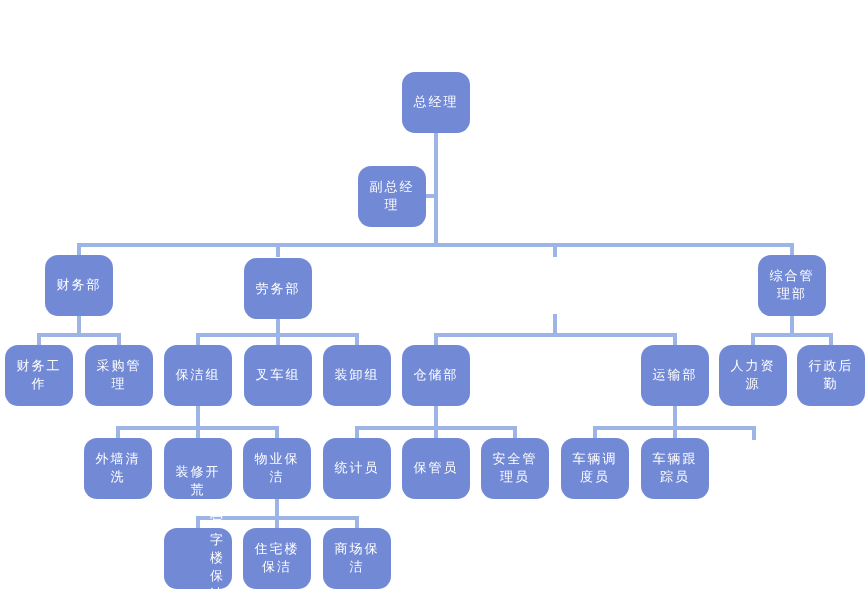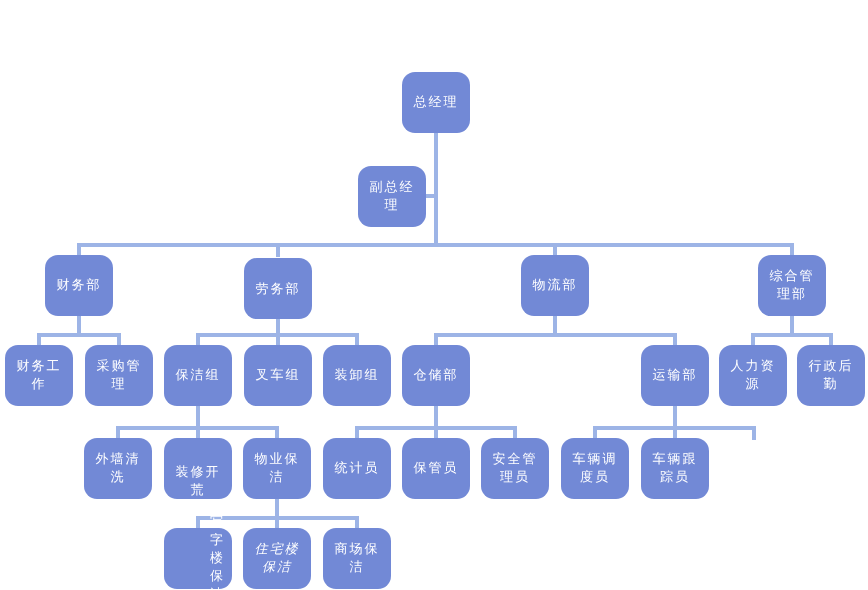--- a/index.html
+++ b/index.html
@@ -99,23 +99,20 @@
     </div>
     <div class="node" style="left: 358px; top: 165.5px; border-radius: 13px;">
       <span>副总经理</span>
     </div>
     <div class="node" style="left: 45px; top: 254.5px; border-radius: 13px;">
       <span>财务部</span>
     </div>
     <div class="node" style="left: 244px; top: 258px; border-radius: 13px;">
       <span>劳务部</span>
     </div>
-    <div class="node" style="left: 521px; top: 254.5px; border-radius: 13px;">
-      <span>物流部</span>
-    </div>
     <div class="node" style="left: 758px; top: 254.5px; border-radius: 13px; align-items: center;">
       <span>综合管理部</span>
     </div>
     <div class="node" style="left: 85px; top: 344.5px; border-radius: 13px;">
       <span>采购管理</span>
     </div>
     <div class="node" style="left: 5px; top: 344.5px; border-radius: 13px;">
       <span>财务工作</span>
     </div>
     <div class="node" style="left: 164px; top: 344.5px; border-radius: 13px;">
@@ -159,19 +156,19 @@
     </div>
     <div class="node" style="left: 561px; top: 437.5px; border-radius: 13px;">
       <span>车辆调度员</span>
     </div>
     <div class="node" style="left: 641px; top: 437.5px; border-radius: 13px;">
       <span>车辆跟踪员</span>
     </div>
     <div class="node" style="left: 164px; top: 527.5px; border-radius: 13px; padding-left: 46px;">
       <span>写字楼保洁</span>
     </div>
-    <div class="node" style="left: 243px; top: 527.5px; border-radius: 13px; font-style: italic;">
+    <div class="node" style="left: 243px; top: 527.5px; border-radius: 13px;">
       <span>住宅楼保洁</span>
     </div>
     <div class="node" style="left: 323px; top: 527.5px; border-radius: 13px;">
       <span>商场保洁</span>
     </div>
   </div>
 
 </body></html>

